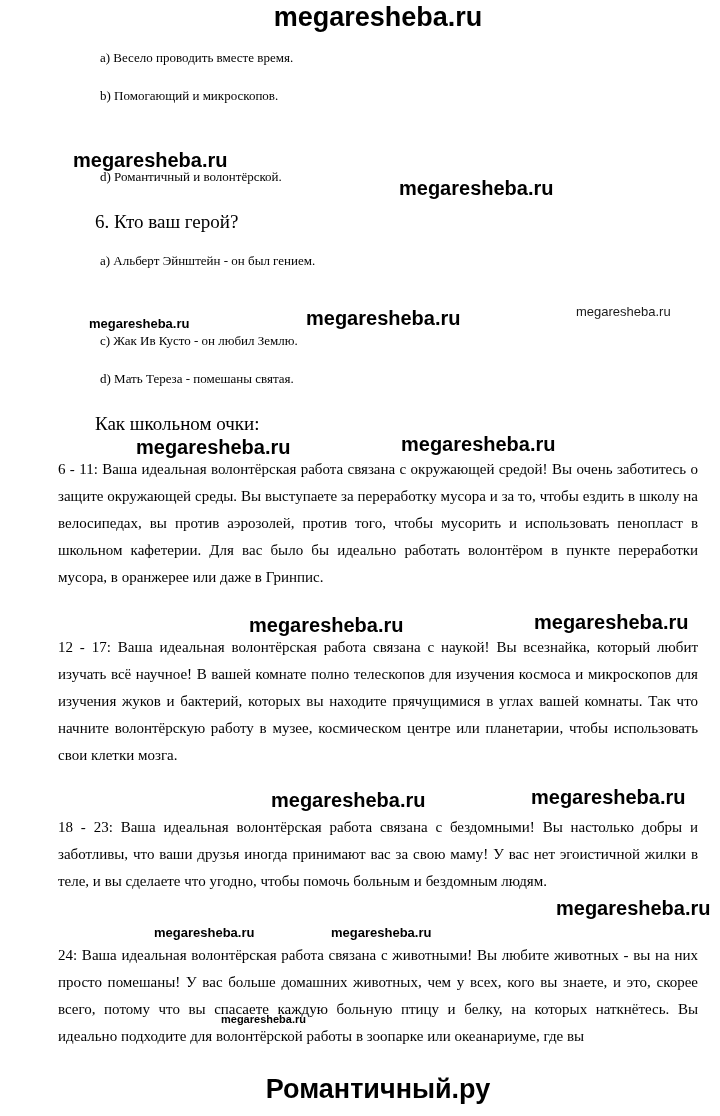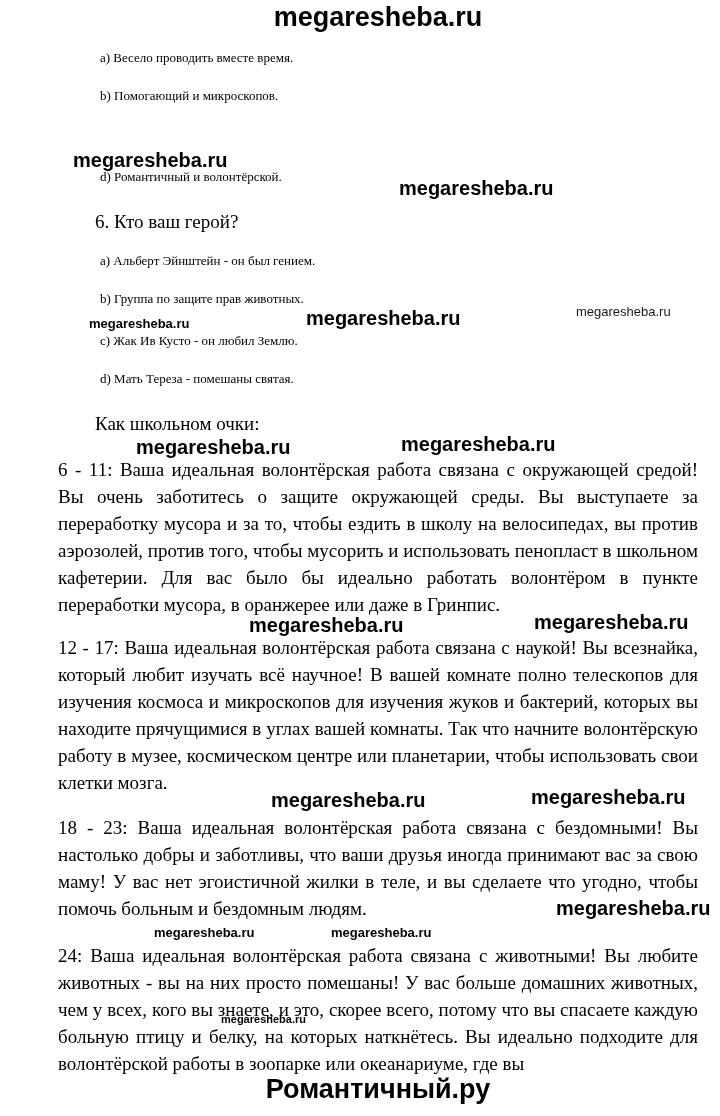--- a/index.html
+++ b/index.html
@@ -29,21 +29,21 @@
   }
   .heading {
     left: 40px;
     font-size: 19px;
     white-space: nowrap;
     margin-left: 19px;
   }
   .para {
     left: 22px;
     width: 676px;
-    font-size: 19px;
+    font-size: 15px;
     line-height: 27px;
     text-align: justify;
   }
   .wm {
     font-family: "Liberation Sans", sans-serif;
     font-weight: bold;
     font-size: 20px;
     white-space: nowrap;
     color: #000000;
   }
@@ -58,21 +58,20 @@
 
   <div class="abs site-title" style="top:2px">megaresheba.ru</div>
 
   <div class="abs option" style="top:50px">a) Весело проводить вместе время.</div>
   <div class="abs option" style="top:88px">b) Помогающий и микроскопов.</div>
   <div class="abs option" style="top:169px">d) Романтичный и волонтёрской.</div>
 
   <div class="abs heading" style="top:211px">6. Кто ваш герой?</div>
 
   <div class="abs option" style="top:253px">a) Альберт Эйнштейн - он был гением.</div>
-  <div class="abs option" style="top:291px">b) Группа по защите прав животных.</div>
   <div class="abs option" style="top:333px">c) Жак Ив Кусто - он любил Землю.</div>
   <div class="abs option" style="top:371px">d) Мать Тереза - помешаны святая.</div>
 
   <div class="abs heading" style="top:413px">Как школьном очки:</div>
 
   <div class="abs para" style="top:456px">6 - 11: Ваша идеальная волонтёрская работа связана с окружающей средой! Вы очень заботитесь о защите окружающей среды. Вы выступаете за переработку мусора и за то, чтобы ездить в школу на велосипедах, вы против аэрозолей, против того, чтобы мусорить и использовать пенопласт в школьном кафетерии. Для вас было бы идеально работать волонтёром в пункте переработки мусора, в оранжерее или даже в Гринпис.</div>
   <div class="abs para" style="top:634px">12 - 17: Ваша идеальная волонтёрская работа связана с наукой! Вы всезнайка, который любит изучать всё научное! В вашей комнате полно телескопов для изучения космоса и микроскопов для изучения жуков и бактерий, которых вы находите прячущимися в углах вашей комнаты. Так что начните волонтёрскую работу в музее, космическом центре или планетарии, чтобы использовать свои клетки мозга.</div>
   <div class="abs para" style="top:814px">18 - 23: Ваша идеальная волонтёрская работа связана с бездомными! Вы настолько добры и заботливы, что ваши друзья иногда принимают вас за свою маму! У вас нет эгоистичной жилки в теле, и вы сделаете что угодно, чтобы помочь больным и бездомным людям.</div>
   <div class="abs para" style="top:942px">24: Ваша идеальная волонтёрская работа связана с животными! Вы любите животных - вы на них просто помешаны! У вас больше домашних животных, чем у всех, кого вы знаете, и это, скорее всего, потому что вы спасаете каждую больную птицу и белку, на которых наткнётесь. Вы идеально подходите для волонтёрской работы в зоопарке или океанариуме, где вы</div>
 

